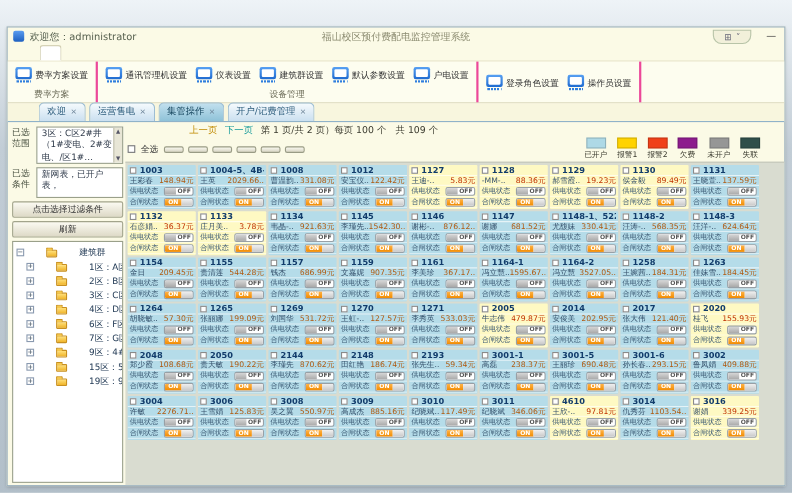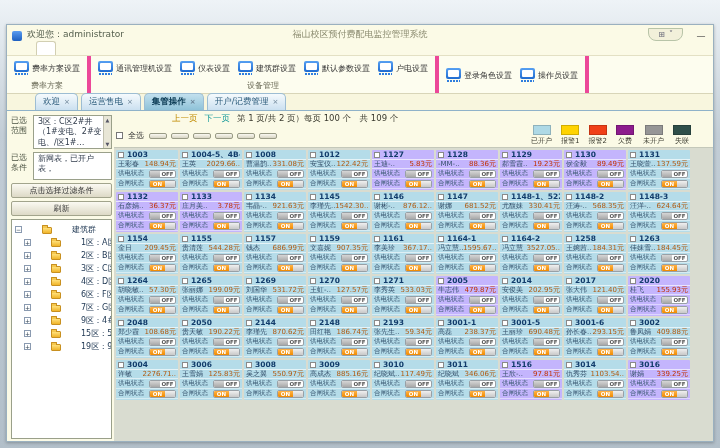--- a/index.html
+++ b/index.html
@@ -1,43 +1,43 @@
 <!DOCTYPE html>
 <html><head>
 <meta charset="utf-8">
 <style>
   *{box-sizing:border-box;margin:0;padding:0}
   html,body{width:720px;height:448px;overflow:hidden}
   body{font-family:"DejaVu Sans",sans-serif;background:linear-gradient(#eef3f7,#c2cdd6 30%,#b2bfc9);position:relative}
   .window{position:absolute;left:6px;top:24px;width:708px;height:418px;background:#fbfae6;border:1px solid #9ab0bf;box-shadow:0 1px 3px rgba(0,0,0,.25)}
   
-  .titlebar{height:16px;display:flex;align-items:flex-end;padding:0 5px;gap:5px;position:relative}
+  .titlebar{height:16px;display:flex;align-items:center;padding:0 5px;gap:5px;position:relative}
   .app-icon{width:10px;height:10px;background:linear-gradient(#5a9cf0,#1d5fc0);border-radius:2px;flex:none}
   .welcome{font-size:9px;color:#56604f}
   .win-title{position:absolute;left:200px;right:200px;text-align:center;font-size:9px;color:#8b8b70;white-space:nowrap}
   .skin-pill{margin-left:auto;display:flex;align-items:center;gap:4px;border:1px solid #b8c4a8;border-radius:0 0 8px 8px;background:#f2f0da;padding:1px 9px;font-size:8px;color:#667}
   .minimize{width:14px;text-align:center;font-size:9px;color:#444;margin-left:6px}
   
   .menubar{height:15px;display:flex;gap:3px;padding-left:8px;border-bottom:1px solid #e3e0c4;font-size:9px}
   .menu-item{padding:2px 9px 0;color:#4a4a3a}
   .menu-item.active{background:#fff;font-weight:bold;color:#222;border:1px solid #d2cfb2;border-bottom:none;border-radius:3px 3px 0 0}
   
   .ribbon{height:38px;background:#fdfdef;border-bottom:1px solid #d8d5b8;display:flex}
-  .ribbon-group{display:flex;flex-direction:column;border-right:4px solid #ec4899;padding:1px 3px 0}
+  .ribbon-group{display:flex;flex-direction:column;border-right:2px solid #ec4899;padding:1px 3px 0}
   .rg-buttons{display:flex;flex:1;align-items:center}
   .ribbon-btn{display:flex;align-items:center;gap:3px;padding:2px 4px;font-size:8px;color:#333;white-space:nowrap}
   .monitor-icon{width:15px;height:11px;background:linear-gradient(#57a0f2,#1f6bd0);border-radius:2px;position:relative;flex:none;margin-bottom:3px}
   .monitor-icon::before{content:"";position:absolute;inset:2px;background:#fff;border-radius:1px}
   .monitor-icon::after{content:"";position:absolute;left:1px;right:1px;bottom:-3px;height:2px;background:repeating-linear-gradient(90deg,#2f7ede 0 2px,transparent 2px 3px)}
   .rg-label{font-size:8px;color:#6a6a56;text-align:center;padding:1px 0 2px}
   .ribbon-spacer{flex:1;border-right:none}
   
   .tabstrip{height:17px;display:flex;align-items:flex-end;gap:3px;padding-left:28px;background:#f8f6de;border-bottom:1px solid #8fb2c9}
   .tab{display:flex;align-items:center;gap:4px;font-size:8.5px;padding:2px 7px;background:linear-gradient(#f5fafd,#cbe0f0);border:1px solid #9dbdd3;border-bottom:none;border-radius:5px 5px 0 0;color:#2a5a7a;white-space:nowrap}
-  .tab.active{background:linear-gradient(#c2e0ee,#8fc2d8);font-weight:bold;color:#0c3c55}
+  .tab.active{background:linear-gradient(#c2e0ee,#8fc2d8);font-weight:normal;color:#0c3c55}
   .tab-close{font-size:7px;color:#6a8296}
   
   .content{position:absolute;top:86px;left:0;right:0;bottom:0;display:flex}
   .sidebar{width:107px;padding:4px 2px 2px 4px;display:flex;flex-direction:column;gap:3px;font-size:8px;flex:none}
   .field-row{display:flex;gap:2px}
   .field-label{width:20px;color:#4a5242;padding-top:1px;line-height:1.25}
   .listbox{flex:1;background:#fff;border:1px solid #9aa08a;position:relative;padding:1px 9px 1px 4px;color:#2f3a4a;line-height:1.3;overflow:hidden}
   .lb-range{height:34px}
   .lb-cond{height:28px}
   .scrollbar-v{position:absolute;right:0;top:0;bottom:0;width:8px;background:#e8e6d6;border-left:1px solid #c0bfae;display:flex;flex-direction:column;justify-content:space-between;align-items:center;font-size:5px;color:#556;padding:1px 0}
@@ -58,21 +58,21 @@
   .cb{width:7px;height:7px;border:1px solid #777;background:#fff;flex:none}
   .cb-label{font-size:8px;color:#333}
   .ctrl-btn{padding:2px 8px;font-size:8px;background:linear-gradient(#f9f8f0,#d8d5c4);border:1px solid #999b85;border-radius:2px;color:#222;white-space:nowrap}
   .legend{margin-left:auto;display:flex;gap:9px;padding-right:16px}
   .legend-item{display:flex;flex-direction:column;align-items:center;gap:1px;font-size:7px;color:#3a3a2e}
   .swatch{width:18px;height:10px;border:1px solid rgba(0,0,0,.18)}
   .grid-wrap{flex:1;background:#d9dcd0;border-top:1px solid #c4c8ba;padding:2px}
   .grid{display:grid;grid-template-columns:repeat(9,62px);gap:2px}
   .card{height:40px;font-size:7px;overflow:hidden;border-radius:1px}
   .card.open{background:#b5dce9}
-  .card.alarm1{background:#c4b5fd}
+  .card.alarm1{background:#fef9c3}
   .card-h{height:10px;display:flex;align-items:center;gap:3px;padding:0 2px;border-bottom:1px solid rgba(255,255,255,.65)}
   .card-cb{width:6px;height:6px;background:#fff;border:1px solid #8a8a8a;flex:none}
   .card-id{font-weight:bold;font-size:7.5px;color:#123c6b;white-space:nowrap;overflow:hidden}
   .card-nm{height:9px;display:flex;justify-content:space-between;align-items:center;padding:0 2px;border-bottom:1px solid rgba(255,255,255,.55)}
   .c-name{color:#35506b;white-space:nowrap;overflow:hidden;max-width:30px}
   .c-bal{color:#b05a10;white-space:nowrap;overflow:hidden}
   .alarm1 .c-bal{color:#c03000}
   .trow{height:10px;display:flex;justify-content:space-between;align-items:center;padding:0 2px;border-bottom:1px solid rgba(255,255,255,.45)}
   .t-label{color:#3c5a74;font-size:6.5px;white-space:nowrap}
   .pill{width:27px;height:8px;border:1px solid #98a0a6;border-radius:2px;display:flex;overflow:hidden;background:#fff;flex:none}
@@ -1530,21 +1530,21 @@
                 <span class="t-label">合闸状态</span>
                 <span class="pill pill-on">
                   <span class="txt">ON</span>
                   <span class="knob"></span>
                 </span>
               </div>
             </div>
             <div class="card alarm1">
               <div class="card-h">
                 <span class="card-cb"></span>
-                <span class="card-id">1516</span>
+                <span class="card-id">4610</span>
               </div>
               <div class="card-nm">
                 <span class="c-name">王欣-..</span>
                 <span class="c-bal">97.81元</span>
               </div>
               <div class="trow">
                 <span class="t-label">供电状态</span>
                 <span class="pill pill-off">
                   <span class="knob"></span>
                   <span class="txt">OFF</span>

